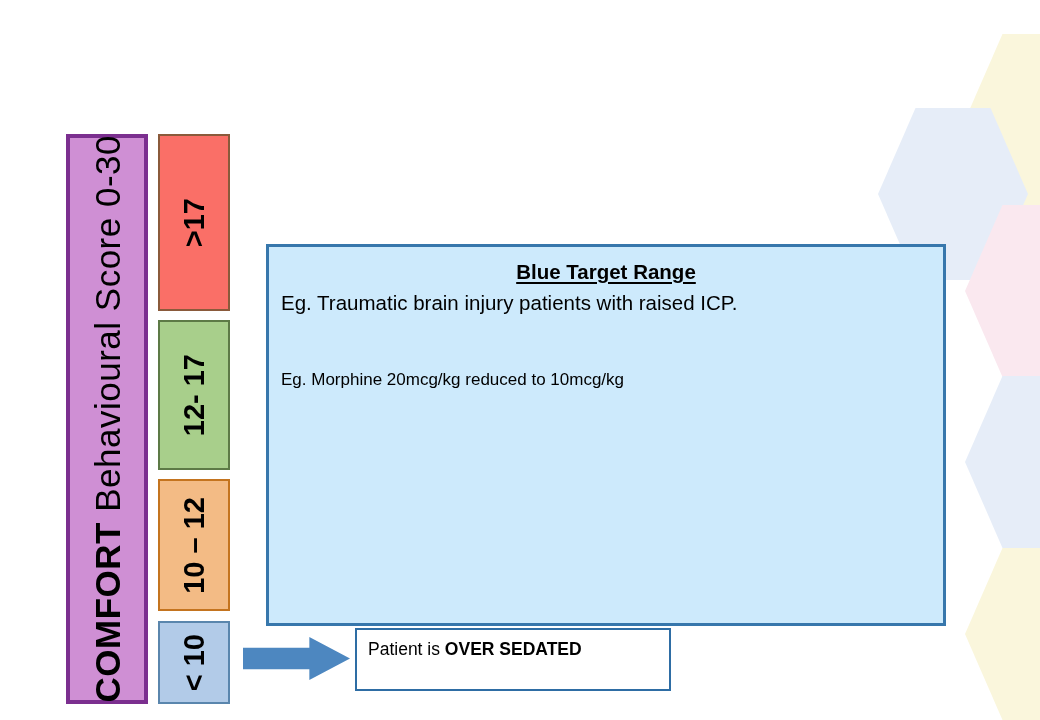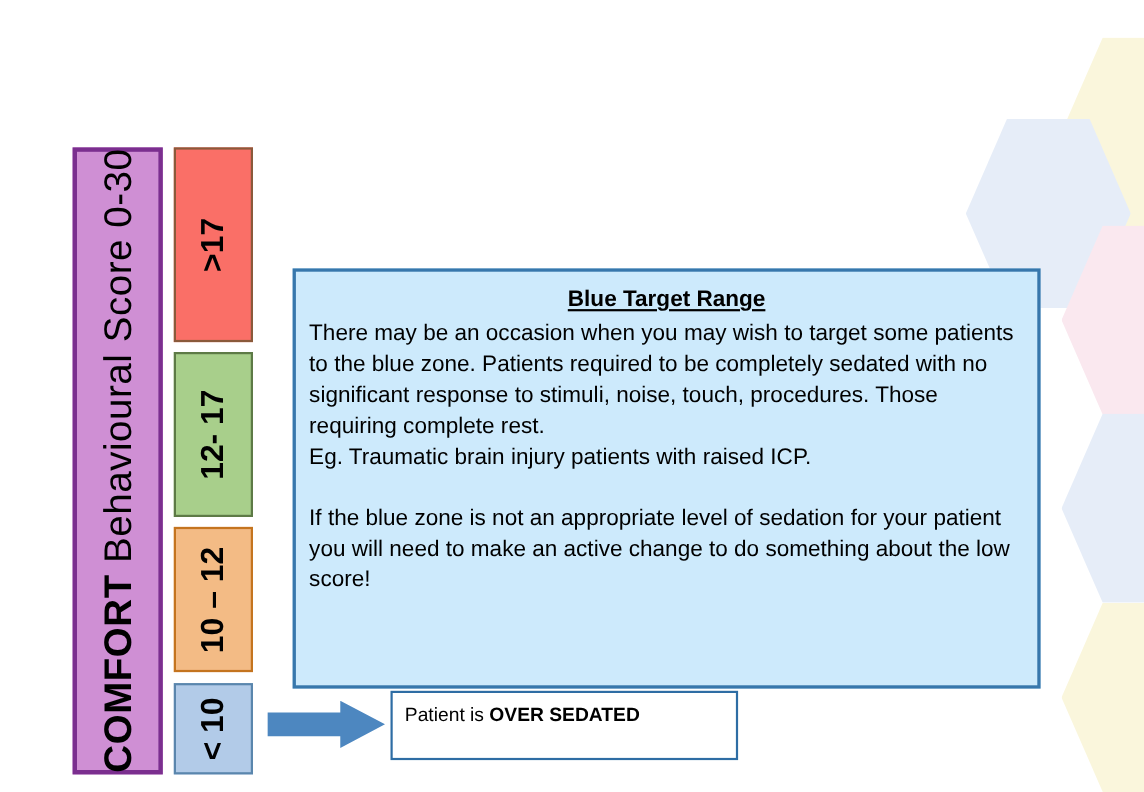--- a/index.html
+++ b/index.html
@@ -180,24 +180,23 @@
   <div class="range-box r2" style="background: rgb(243, 187, 133); border-color: rgb(196, 116, 31);">
     <span class="range-label">10 – 12</span>
   </div>
   <div class="range-box r3" style="background: rgb(178, 203, 232); border-color: rgb(90, 134, 173);">
     <span class="range-label">&lt; 10</span>
   </div>
 </div>
 
 <div class="info-panel" style="background: rgb(205, 234, 252); border-color: rgb(55, 119, 172);">
   <div class="info-heading">Blue Target Range</div>
-  <p class="info-para">There may be an occasion when you may wish to target some patients to the blue zone. Patients required to be completely sedated with no significant response to stimuli, noise, touch, procedures. Those requiring complete rest.</p>
   <p class="info-para italic">Eg. Traumatic brain injury patients with raised ICP.</p>
   <div class="spacer-line"></div>
-  <p class="info-para">If the blue zone is not an appropriate level of sedation for your patient you will need to make an active change to do something about the low score!</p>
   <div class="spacer-line"></div>
+  <p class="info-para small">Eg. Morphine 20mcg/kg reduced to 10mcg/kg</p>
 </div>
 
 <div class="flow-arrow" style="background: rgb(77, 135, 192);"></div>
 
 <div class="callout-box" style="border-color: rgb(46, 109, 164);">
   <p class="callout-line"><span>Patient is </span><span class="bold">OVER SEDATED</span></p>
 </div>
 
 </body></html>

